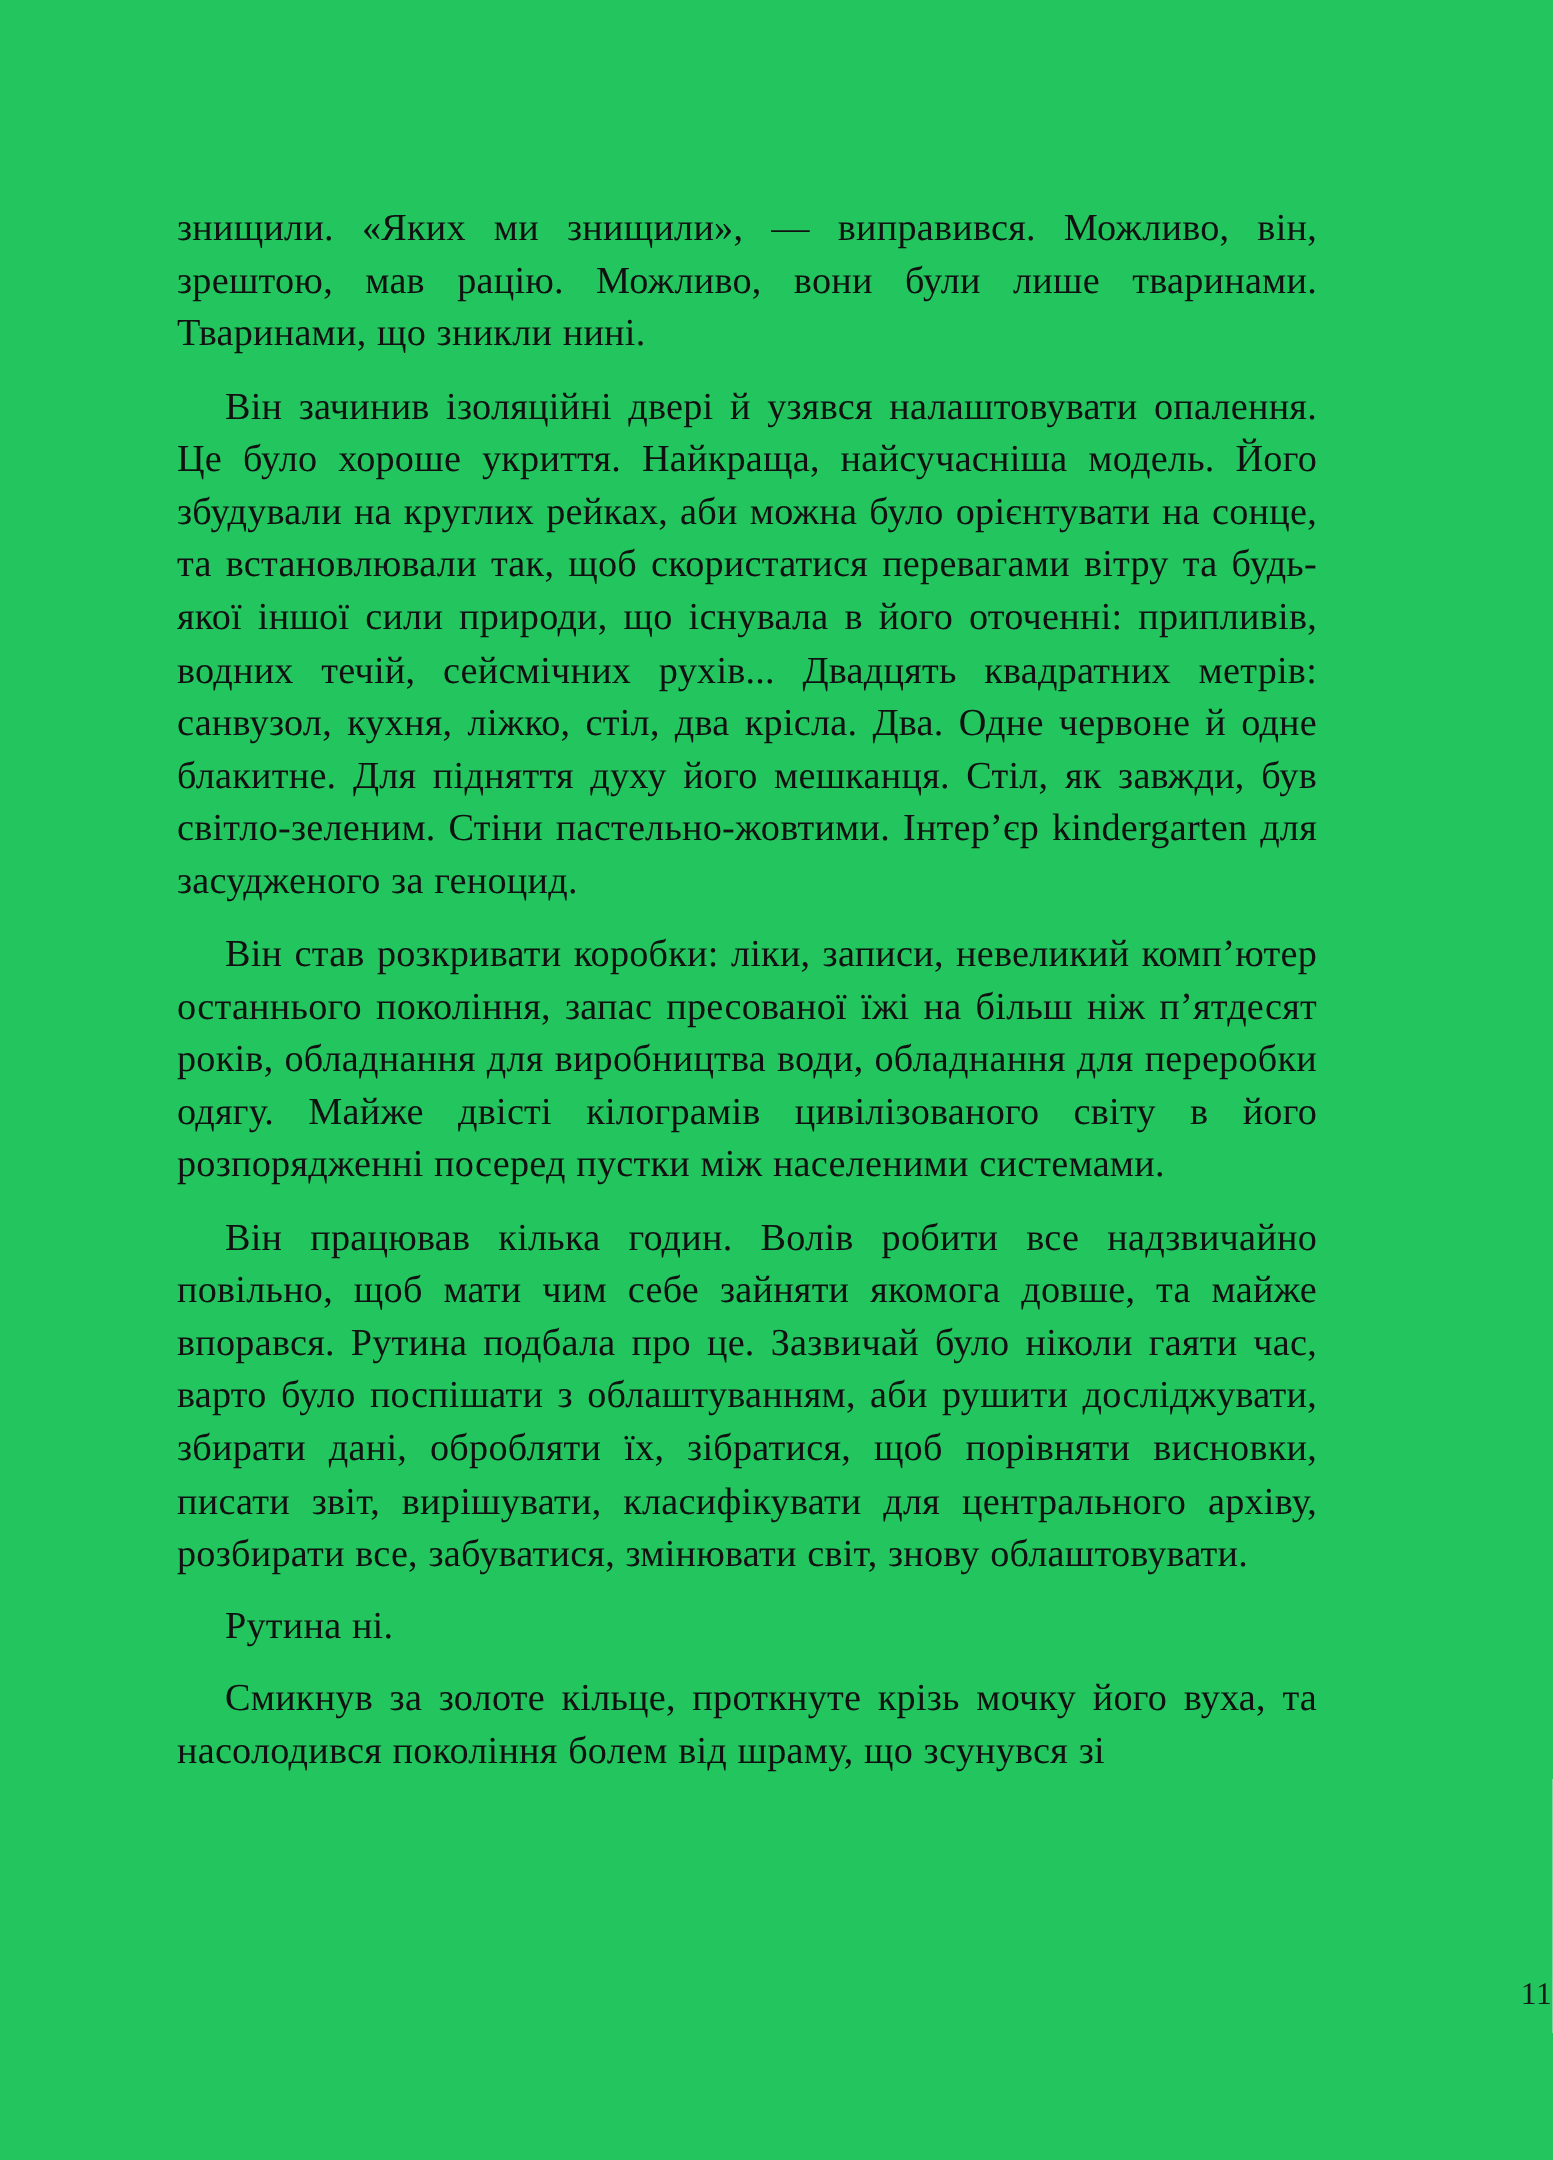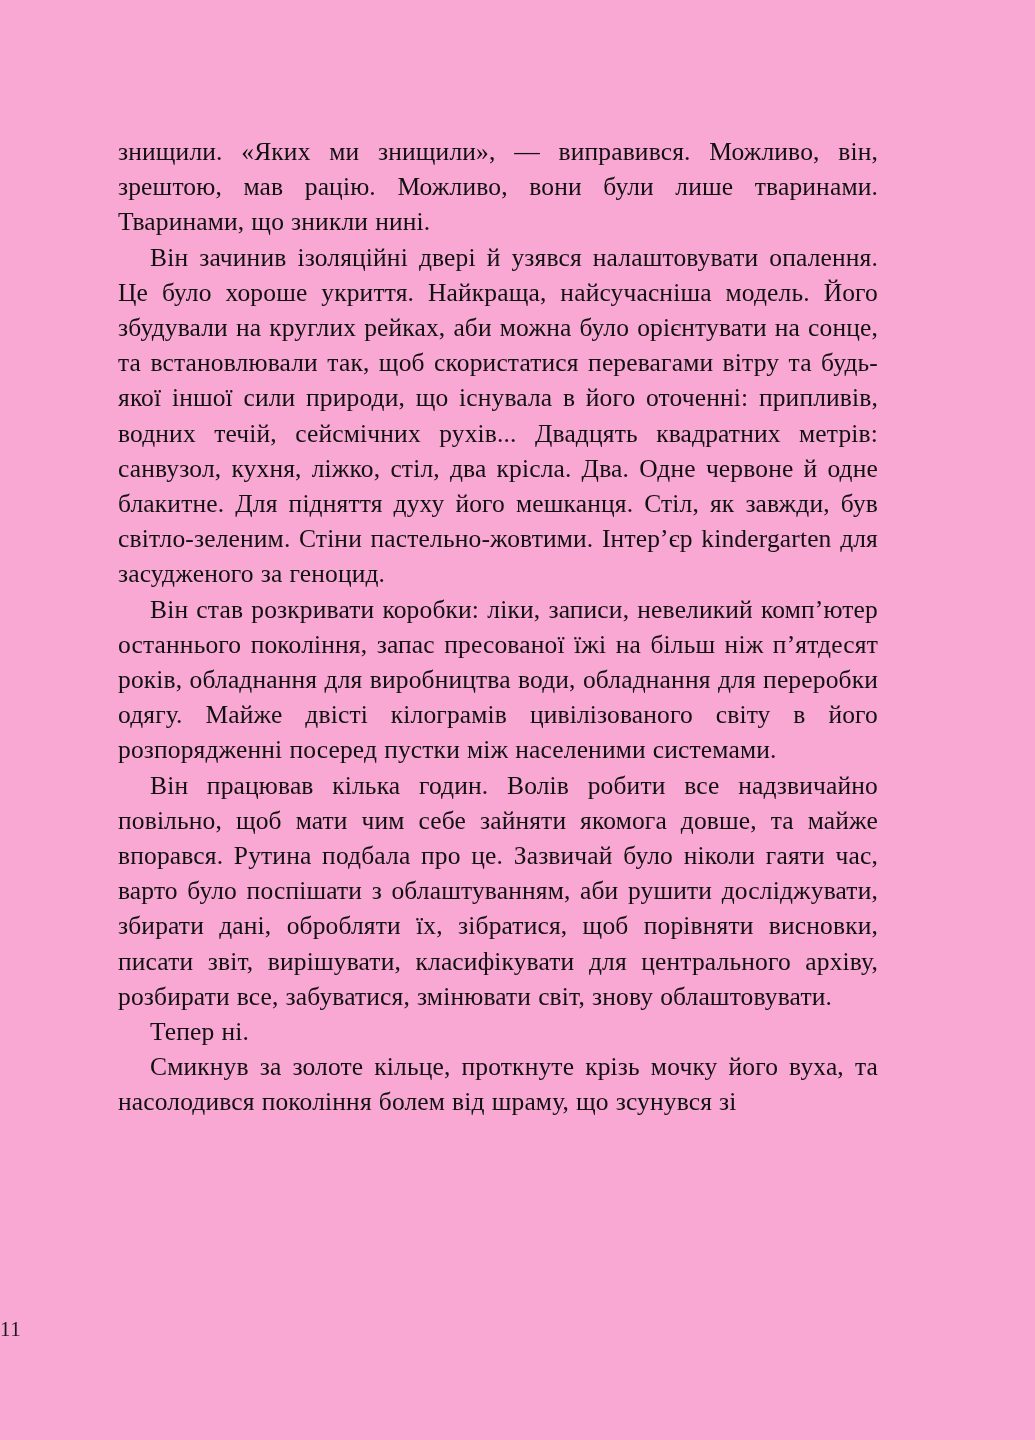--- a/index.html
+++ b/index.html
@@ -14,21 +14,21 @@
     position: relative;
     overflow: hidden;
     font-family: "Liberation Serif", "DejaVu Serif", serif;
     color: #111111;
     -webkit-font-smoothing: antialiased;
   }
 
   .page {
     position: absolute;
     inset: 0;
-    background: #f9a8d4;
+    background: #22c55e;
   }
 
   .text-block {
     position: absolute;
     left: 118px;
     top: 134px;
     width: 760px;
   }
 
   .para {
@@ -42,33 +42,33 @@
     hyphens: manual;
     word-spacing: 0.5px;
   }
 
   
   .para.continuation {
     text-indent: 0;
   }
 
   .para + .para {
-    margin-top: 0;
+    margin-top: 13px;
   }
 
   .latin-word {
     font-family: "Liberation Serif", "DejaVu Serif", serif;
   }
 
   .page-number {
     position: absolute;
     left: 0;
     right: 0;
     top: 1316px;
-    text-align: left;
+    text-align: right;
     font-size: 21px;
     line-height: 26px;
     color: #1a1a1a;
     letter-spacing: 0.5px;
   }
 </style>
 </head>
 <body>
 
 <div class="page">
@@ -76,21 +76,21 @@
   <div class="text-block">
 
     <p class="para continuation">знищили. «Яких ми знищили», — виправився. Можливо, він, зрештою, мав рацію. Можливо, вони були лише тваринами. Тваринами, що зникли нині.</p>
 
     <p class="para"><span>Він зачинив ізоляційні двері й узявся налаштовувати опалення. Це було хороше укриття. Найкраща, найсучасніша модель. Його збудували на круглих рейках, аби можна було орієнтувати на сонце, та встановлювали так, щоб скористатися перевагами вітру та будь-якої іншої сили природи, що існувала в його оточенні: припливів, водних течій, сейсмічних рухів... Двадцять квадратних метрів: санвузол, кухня, ліжко, стіл, два крісла. Два. Одне червоне й одне блакитне. Для підняття духу його мешканця. Стіл, як завжди, був світло-зеленим. Стіни пастельно-жовтими. Інтер’єр </span><span class="latin-word">kindergarten</span><span> для засудженого за геноцид.</span></p>
 
     <p class="para">Він став розкривати коробки: ліки, записи, невеликий комп’ютер останнього покоління, запас пресованої їжі на більш ніж п’ятдесят років, обладнання для виробництва води, обладнання для переробки одягу. Майже двісті кілограмів цивілізованого світу в його розпорядженні посеред пустки між населеними системами.</p>
 
     <p class="para">Він працював кілька годин. Волів робити все надзвичайно повільно, щоб мати чим себе зайняти якомога довше, та майже впорався. Рутина подбала про це. Зазвичай було ніколи гаяти час, варто було поспішати з облаштуванням, аби рушити досліджувати, збирати дані, обробляти їх, зібратися, щоб порівняти висновки, писати звіт, вирішувати, класифікувати для центрального архіву, розбирати все, забуватися, змінювати світ, знову облаштовувати.</p>
 
-    <p class="para">Тепер ні.</p>
+    <p class="para">Рутина ні.</p>
 
 
 
     <p class="para">Смикнув за золоте кільце, проткнуте крізь мочку його вуха, та насолодився покоління болем від шраму, що зсунувся зі</p>
 
   </div>
 
   <div class="page-number">11</div>
 
 </div>

